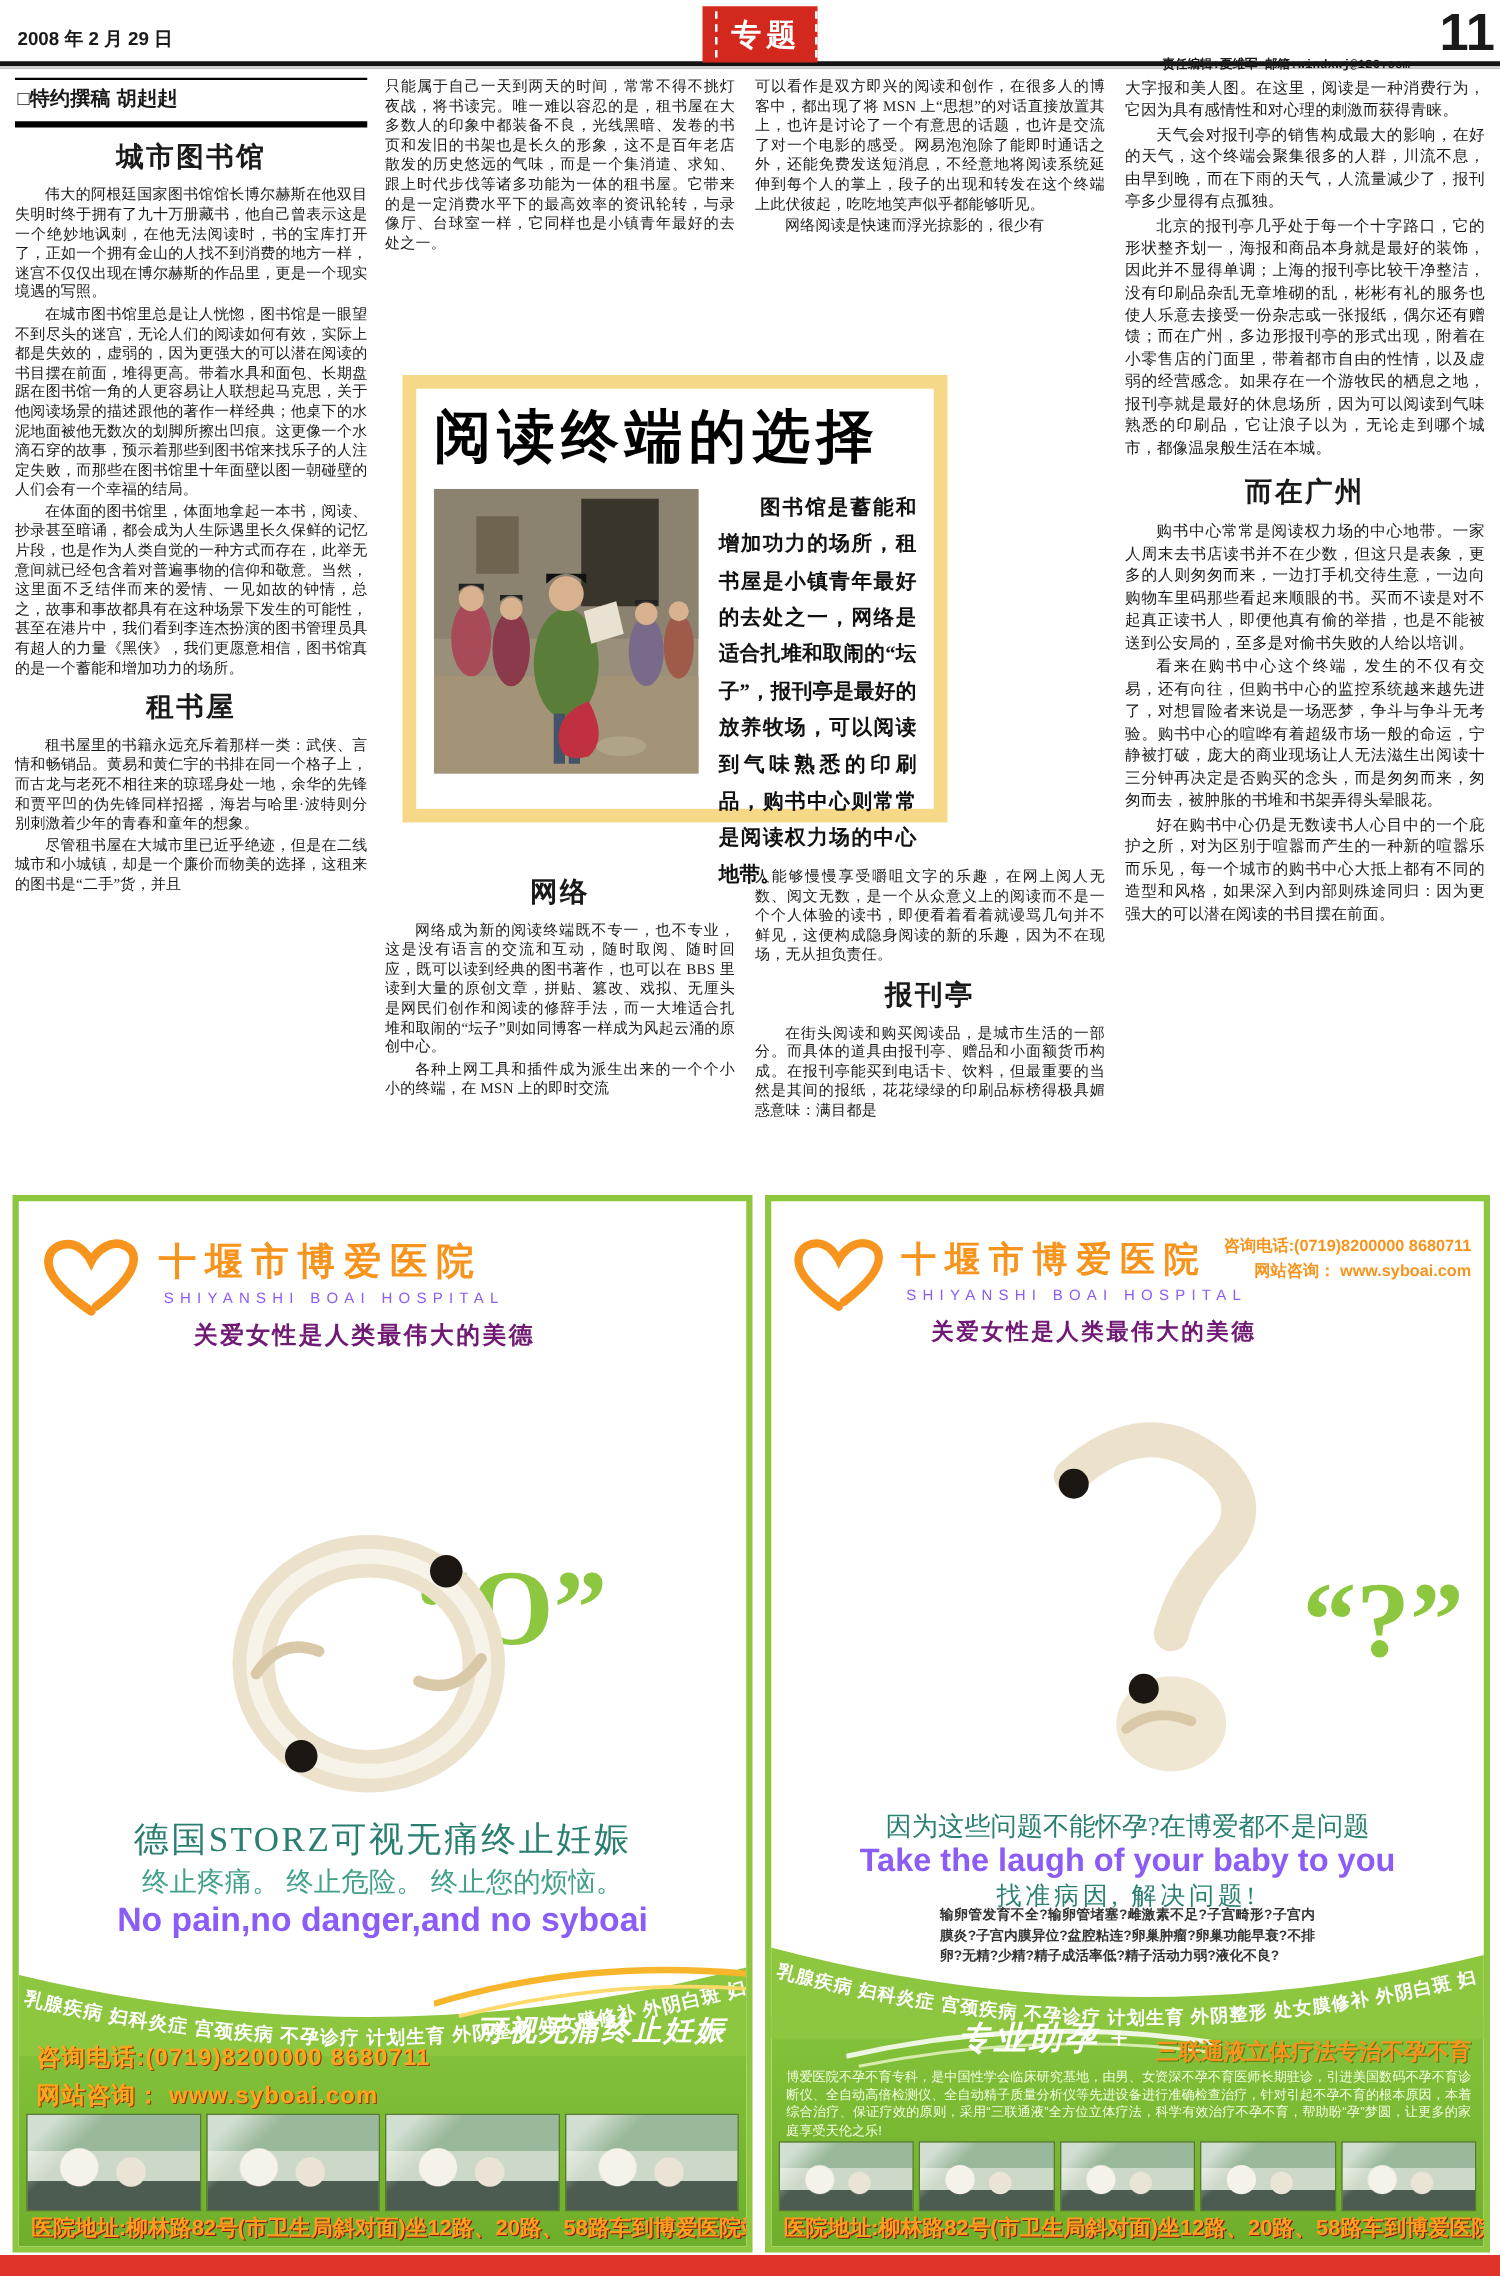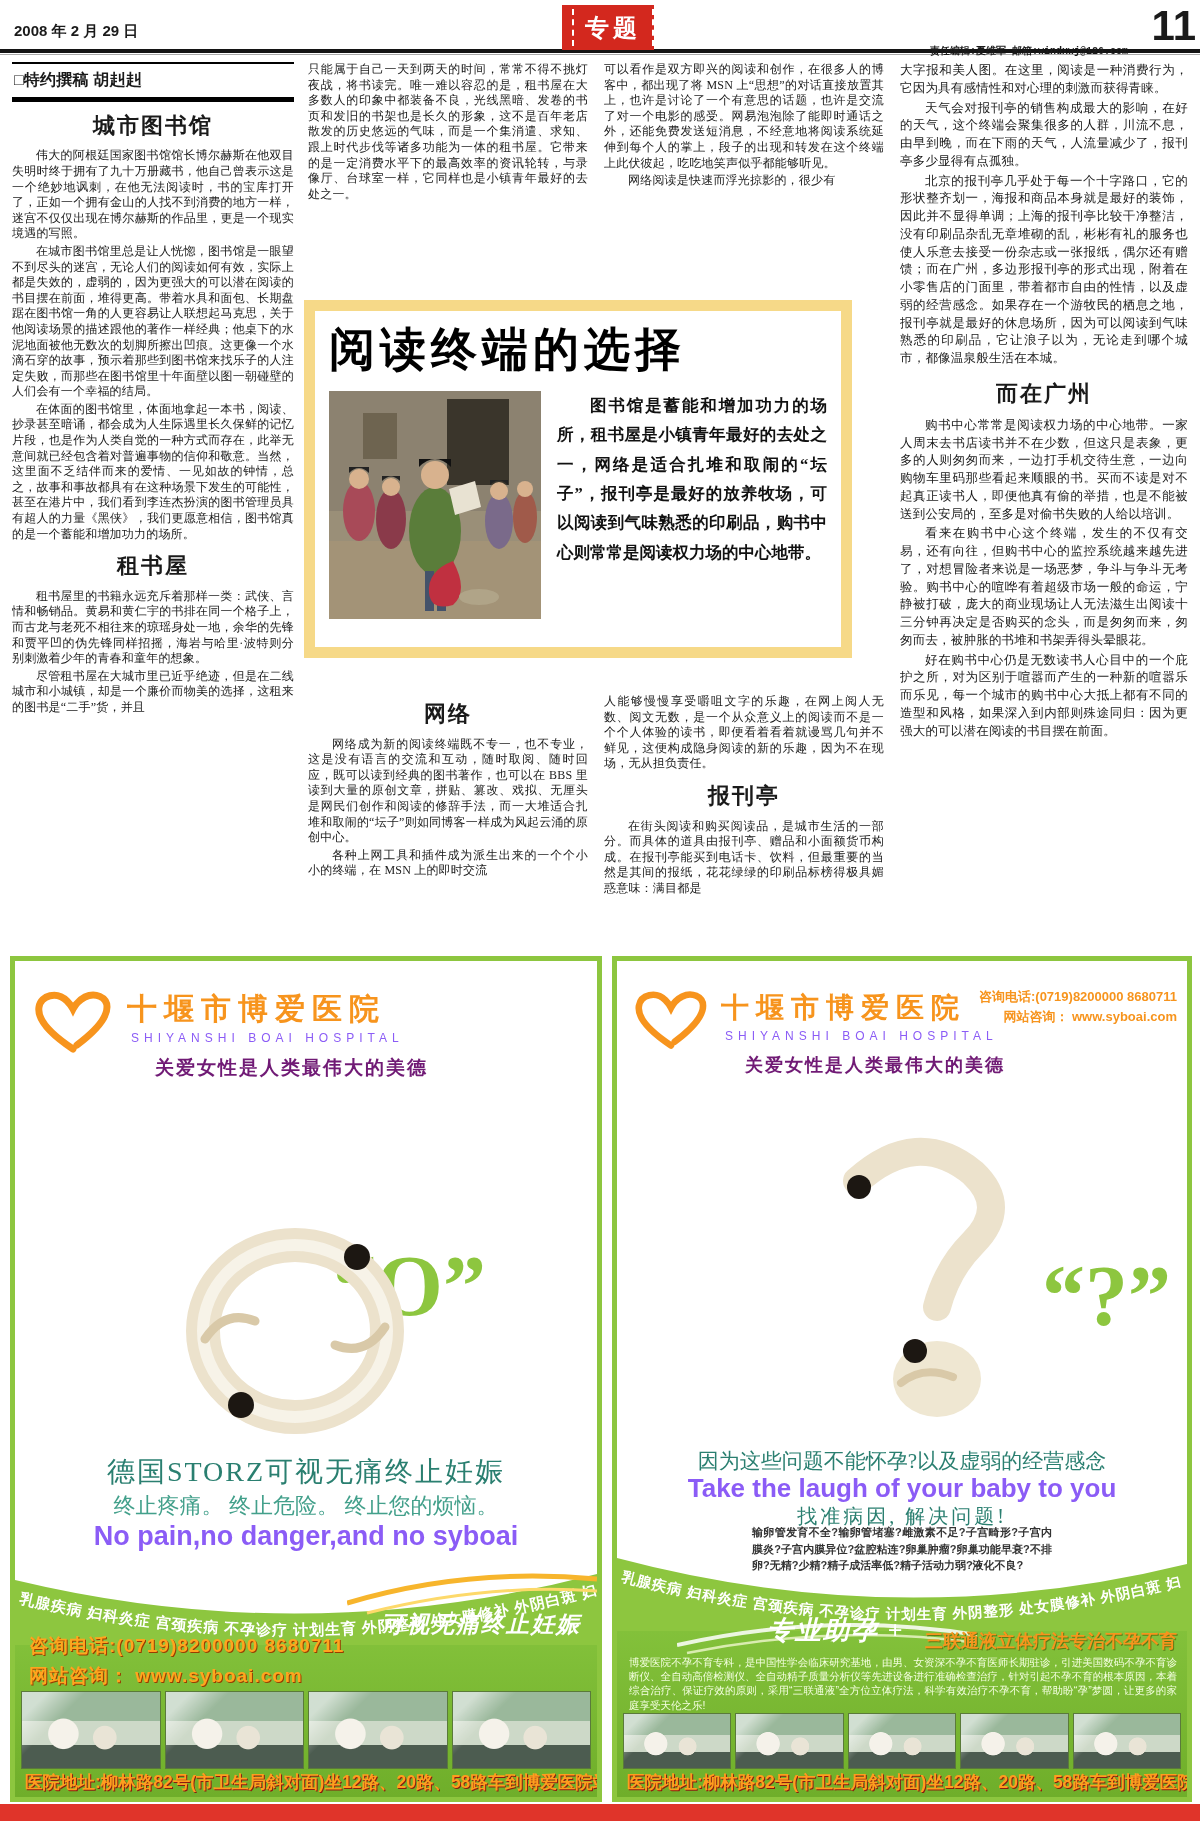--- a/index.html
+++ b/index.html
@@ -22,21 +22,21 @@
   .byline{border-top:2px solid #000;border-bottom:5px solid #000;padding:6px 2px;font-size:16px;
           font-weight:bold;font-family:"Liberation Sans",sans-serif;margin-bottom:10px;text-indent:0;}
   h3.sec{font-family:"Liberation Sans",sans-serif;font-size:22px;text-align:center;margin:10px 0 8px;letter-spacing:2px;}
   .c1{left:12px;top:62px;width:282px;height:886px;}
   .c2t{left:308px;top:62px;width:280px;height:232px;}
   .c3t{left:604px;top:62px;width:280px;height:232px;}
   .c4{left:900px;top:62px;width:288px;height:886px;font-size:12.5px;line-height:1.42;}
   .c2b{left:308px;top:700px;width:280px;height:248px;}
   .c3b{left:604px;top:694px;width:280px;height:254px;}
   
-  .feature{position:absolute;left:304px;top:300px;width:548px;height:358px;background:#f6d988;
+  .feature{position:absolute;left:322px;top:300px;width:436px;height:358px;background:#f6d988;
            padding:11px;box-sizing:border-box;z-index:2;}
   .feature-in{background:#fff;width:100%;height:100%;box-sizing:border-box;padding:6px 14px;}
   .feature-title{font-size:46px;font-weight:bold;letter-spacing:5px;text-align:left;margin:2px 0 10px;color:#000;}
   .feature-row{display:flex;gap:16px;}
   .fphoto{width:212px;height:228px;flex:0 0 auto;position:relative;overflow:hidden;}
   .fintro{flex:1;font-size:16.5px;font-weight:bold;line-height:1.78;text-align:justify;text-indent:2em;color:#111;}
   
   .ad{position:absolute;top:956px;height:846px;border:5px solid #8dc63f;background:#fff;box-sizing:border-box;overflow:hidden;}
   .adL{left:10px;width:592px;}
   .adR{left:612px;width:580px;}
@@ -229,21 +229,21 @@
 
     <div class="bigmark" style="right:16px;top:292px">“?”</div>
     <svg style="position:absolute;left:180px;top:160px" width="240" height="330" viewBox="0 0 240 330">
       <path d="M60 60 Q120 6 176 52 Q212 86 176 122 Q150 148 140 186" fill="none" stroke="#ece2cc" stroke-width="28" stroke-linecap="round"></path>
       <circle cx="62" cy="66" r="12" fill="#1c1712"></circle>
       <ellipse cx="140" cy="258" rx="44" ry="38" fill="#efe7d2"></ellipse>
       <circle cx="118" cy="230" r="12" fill="#1c1712"></circle>
       <path d="M104 262 q22 -18 52 -6" stroke="#d9c9a8" stroke-width="8" fill="none" stroke-linecap="round"></path>
     </svg>
 
-    <div class="tealline" style="top:486px;font-size:21px">因为这些问题不能怀孕?以及虚弱的经营感念</div>
+    <div class="tealline" style="top:486px;font-size:21px">因为这些问题不能怀孕?在博爱都不是问题</div>
     <div class="greenline" style="top:512px;font-size:26px">Take the laugh of your baby to you</div>
     <div class="tealline" style="top:542px;font-size:20px;letter-spacing:3px">找准病因, 解决问题!</div>
     <div class="questions">输卵管发育不全?输卵管堵塞?雌激素不足?子宫畸形?子宫内膜炎?子宫内膜异位?盆腔粘连?卵巢肿瘤?卵巢功能早衰?不排卵?无精?少精?精子成活率低?精子活动力弱?液化不良?</div>
 
     <div class="greenfill" style="top:652px"></div>
     <svg class="band" style="top:578px" width="578" height="92" viewBox="0 0 578 92">
       <path d="M0,18 Q289,96 578,24 L578,92 L0,92 Z" fill="#8dc63f"></path>
       <path id="bandcurveR" d="M8,42 Q289,116 572,46" fill="none"></path>
       <text font-size="14.5" font-weight="bold" fill="#ffffff" letter-spacing="1">
         <textPath href="#bandcurveR">乳腺疾病  妇科炎症  宫颈疾病  不孕诊疗  计划生育  外阴整形  处女膜修补  外阴白斑  妇科微创  子宫肌瘤  内分泌疾病</textPath>

